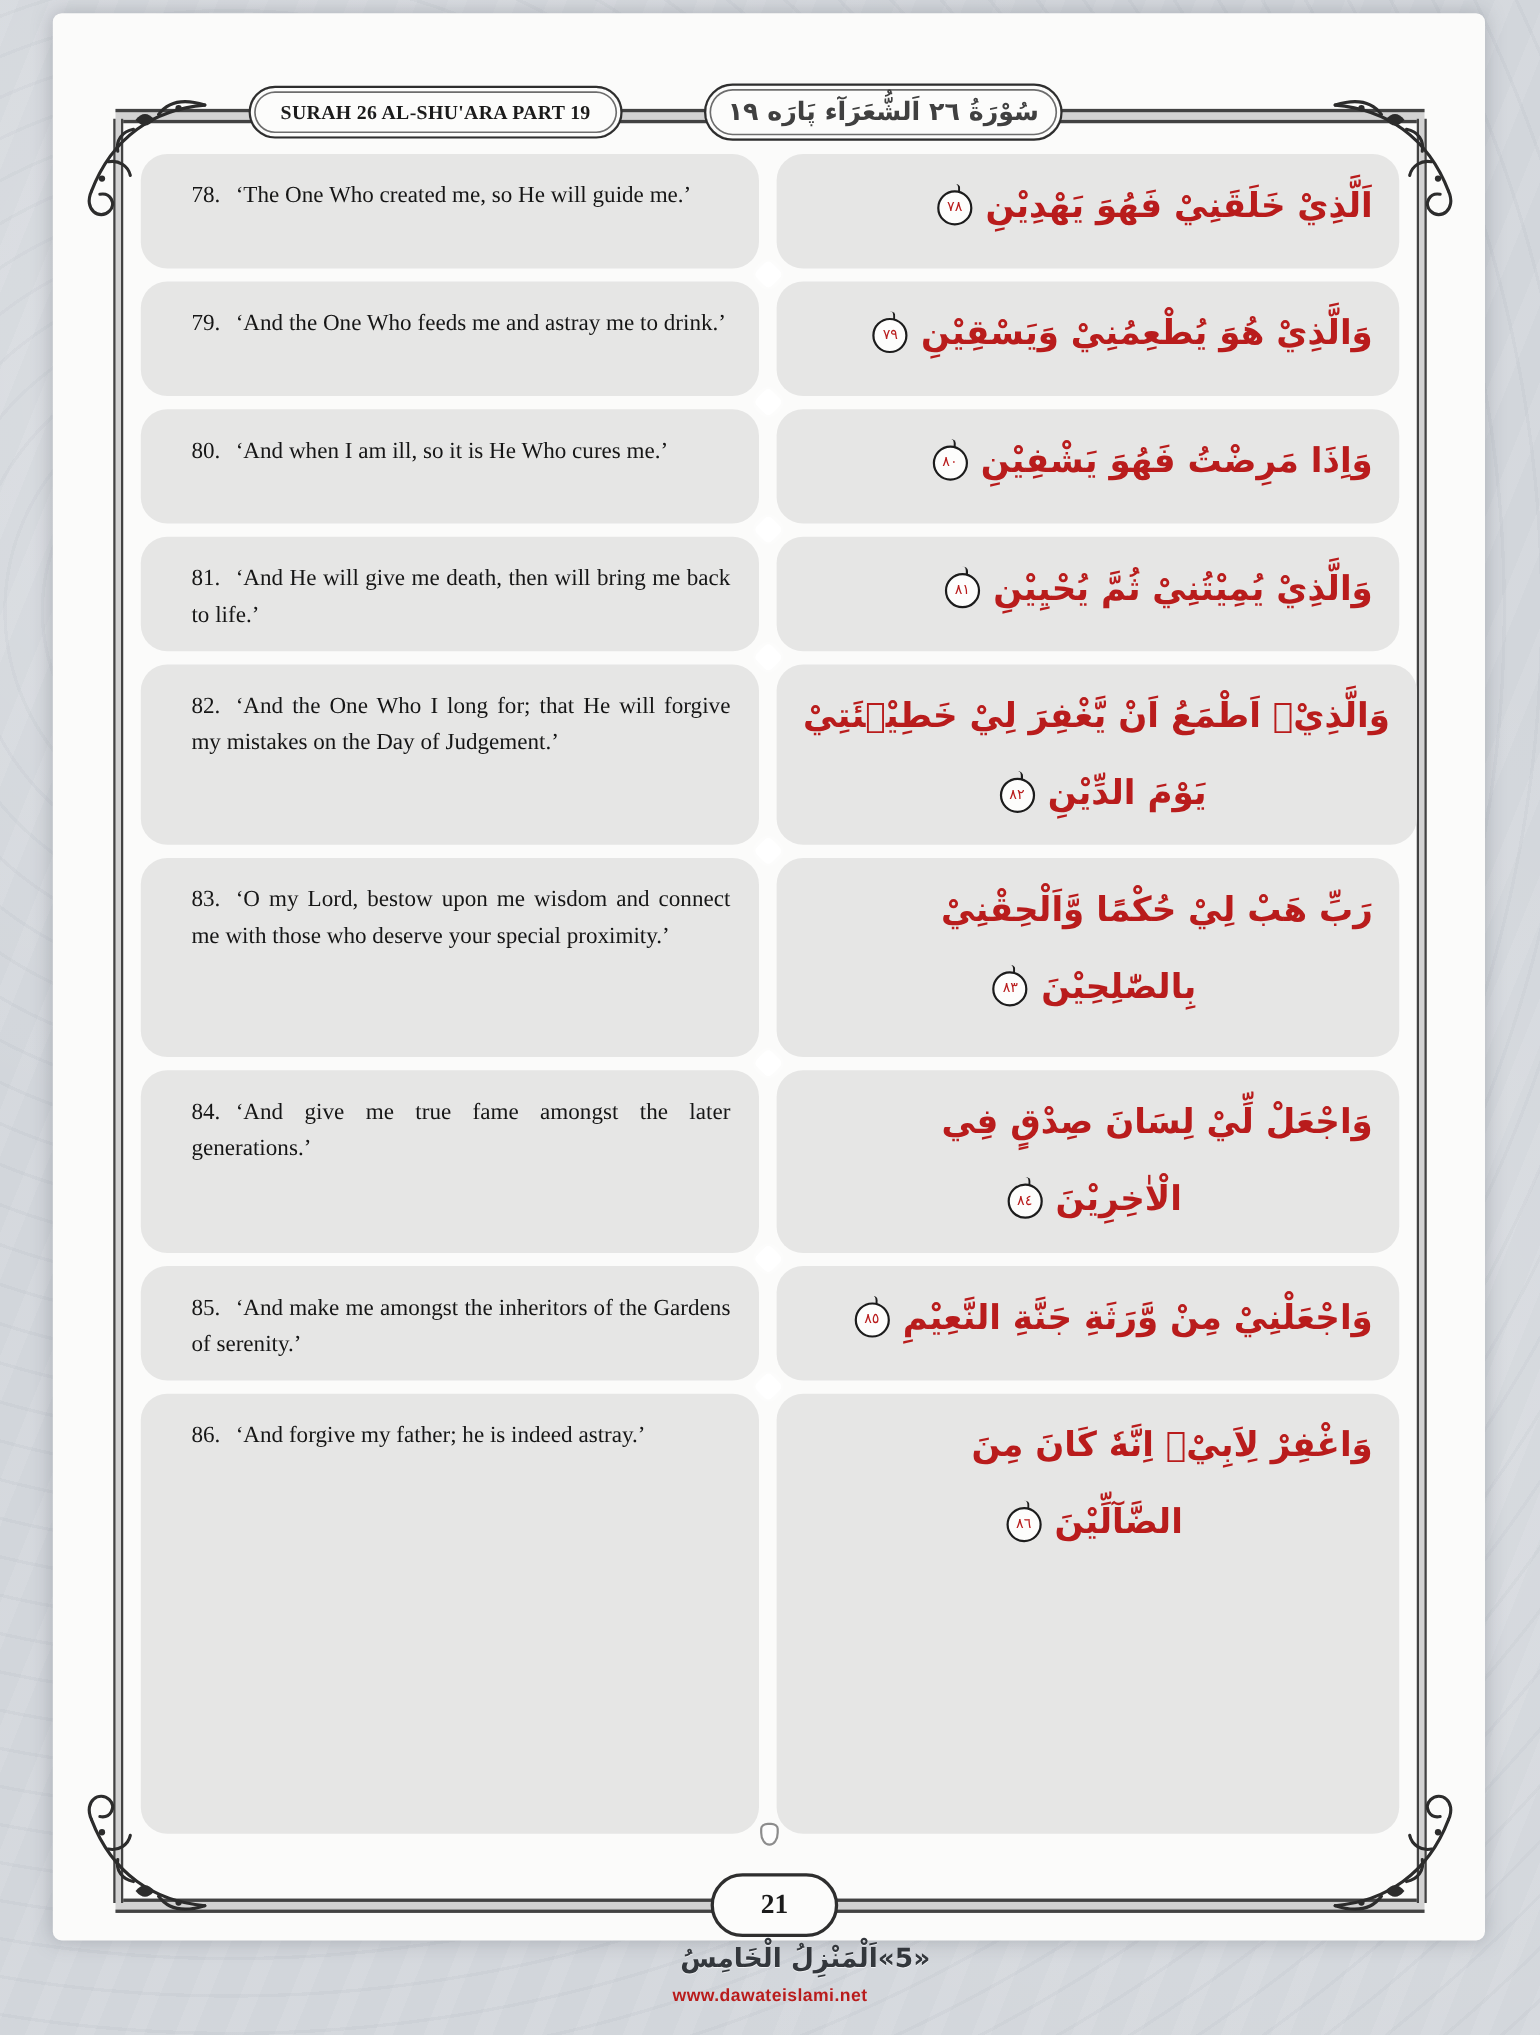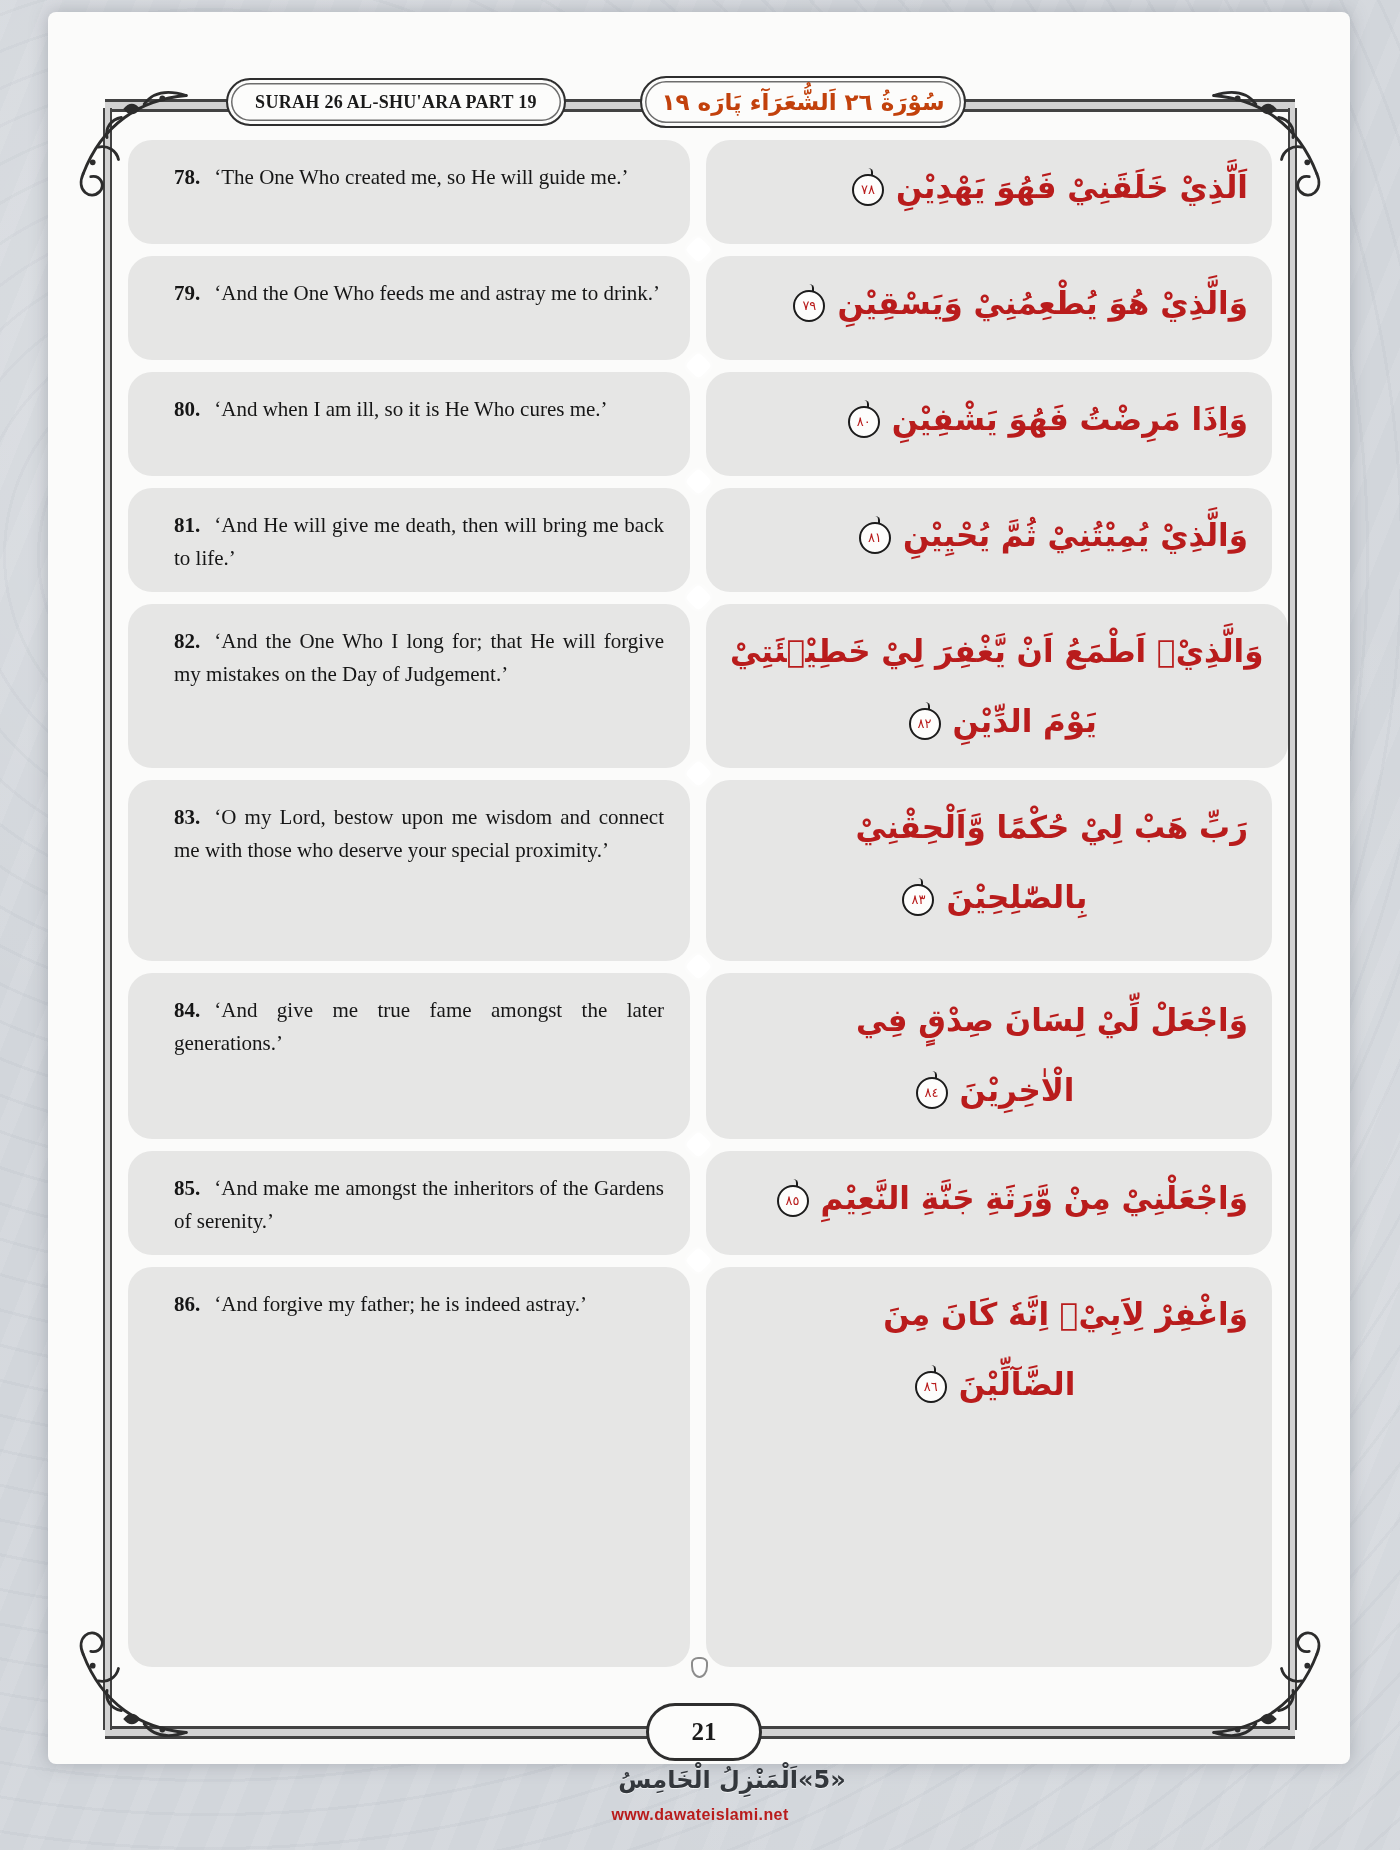--- a/index.html
+++ b/index.html
@@ -39,21 +39,21 @@
   .corner.br{left:1162px;top:1606px;transform:scale(-1,-1);}
   
   .pill{
     position:absolute;background:#fcfcfb;border:2px solid #2e2e2e;border-radius:999px;
     display:flex;align-items:center;justify-content:center;z-index:3;
     box-shadow:inset 0 0 0 3px #fcfcfb, inset 0 0 0 4.5px #6d6d6d;
   }
   .pill-en{left:178px;top:66px;width:336px;height:44px;
     font-weight:bold;font-size:18px;letter-spacing:.3px;color:#1b1b1b;}
   .pill-ar{left:592px;top:64px;width:322px;height:48px;direction:rtl;
-    font-family:"DejaVu Sans",sans-serif;font-weight:bold;font-size:23px;color:#c2410c;}
+    font-family:"DejaVu Sans",sans-serif;font-weight:bold;font-size:23px;color:#404040;}
   
   .verses{position:absolute;left:80px;top:128px;width:1144px;display:flex;flex-direction:column;gap:12px;}
   .row{display:flex;gap:16px;position:relative;min-height:104px;}
   .row:nth-child(5){min-height:155px;}
   .row:nth-child(6){min-height:181px;}
   .row:nth-child(7){min-height:166px;justify-content:space-between;}
   .row:nth-child(9){min-height:400px;}
   .row + .row::before{
     content:"";position:absolute;left:561px;top:-16px;width:19px;height:19px;
     background:#fff;transform:rotate(45deg);border-radius:4px;
@@ -63,21 +63,21 @@
     content:"";position:absolute;bottom:-11px;left:563px;width:13px;height:17px;
     background:#fdfdfd;border:2px solid #8c8c8c;
     border-radius:50% 50% 60% 60% / 32% 32% 68% 68%;
   }
   .box{background:#e6e6e5;border-radius:24px;box-sizing:border-box;}
   .box-en{flex:0 0 562px;padding:21px 26px 16px 46px;}
   .box-ar{flex:1;padding:12px 24px;direction:rtl;text-align:right;
     font-family:"DejaVu Sans",sans-serif;font-weight:bold;color:#b91c1c;}
   .en{margin:0;font-size:21px;line-height:33px;color:#161616;
     text-align:justify;text-align-last:left;}
-  .num{font-weight:bold;padding-right:14px;}
+  .num{font-weight:normal;padding-right:14px;}
   .ar-line{font-size:31px;line-height:70px;white-space:nowrap;}
   .ar-line + .ar-line{text-align:center;}
   .ayah-mark{
     display:inline-block;width:32px;height:32px;box-sizing:border-box;
     border:2px solid #1c1c1c;border-radius:50%;
     font-size:13px;line-height:27px;text-align:center;vertical-align:middle;
     margin:0 12px;position:relative;font-weight:normal;background:#fdfdfc;
   }
   .ayah-mark::before{
     content:"";position:absolute;top:-8px;right:9px;width:8px;height:8px;

